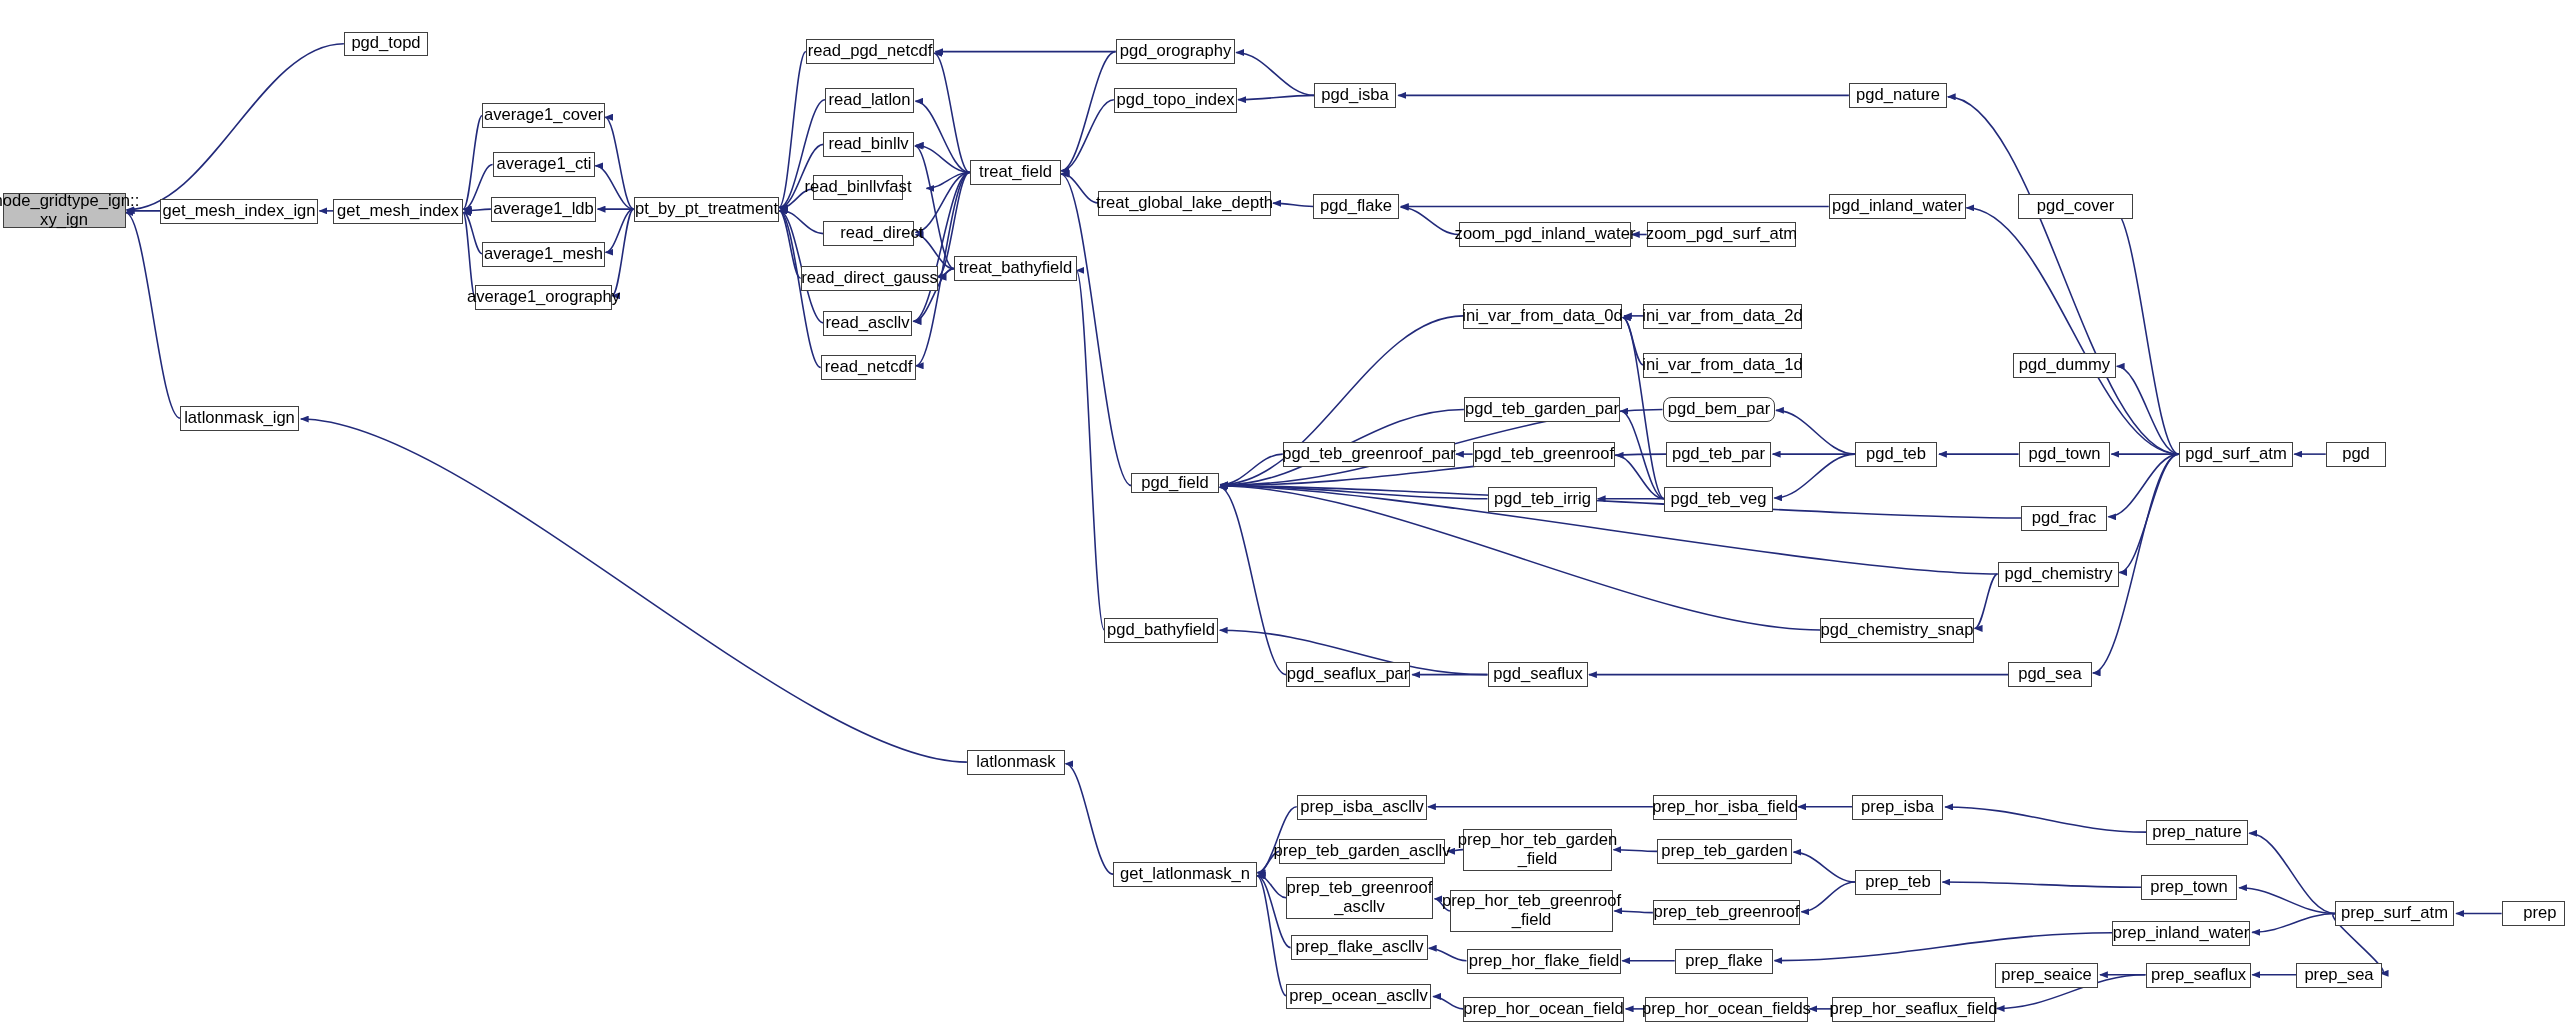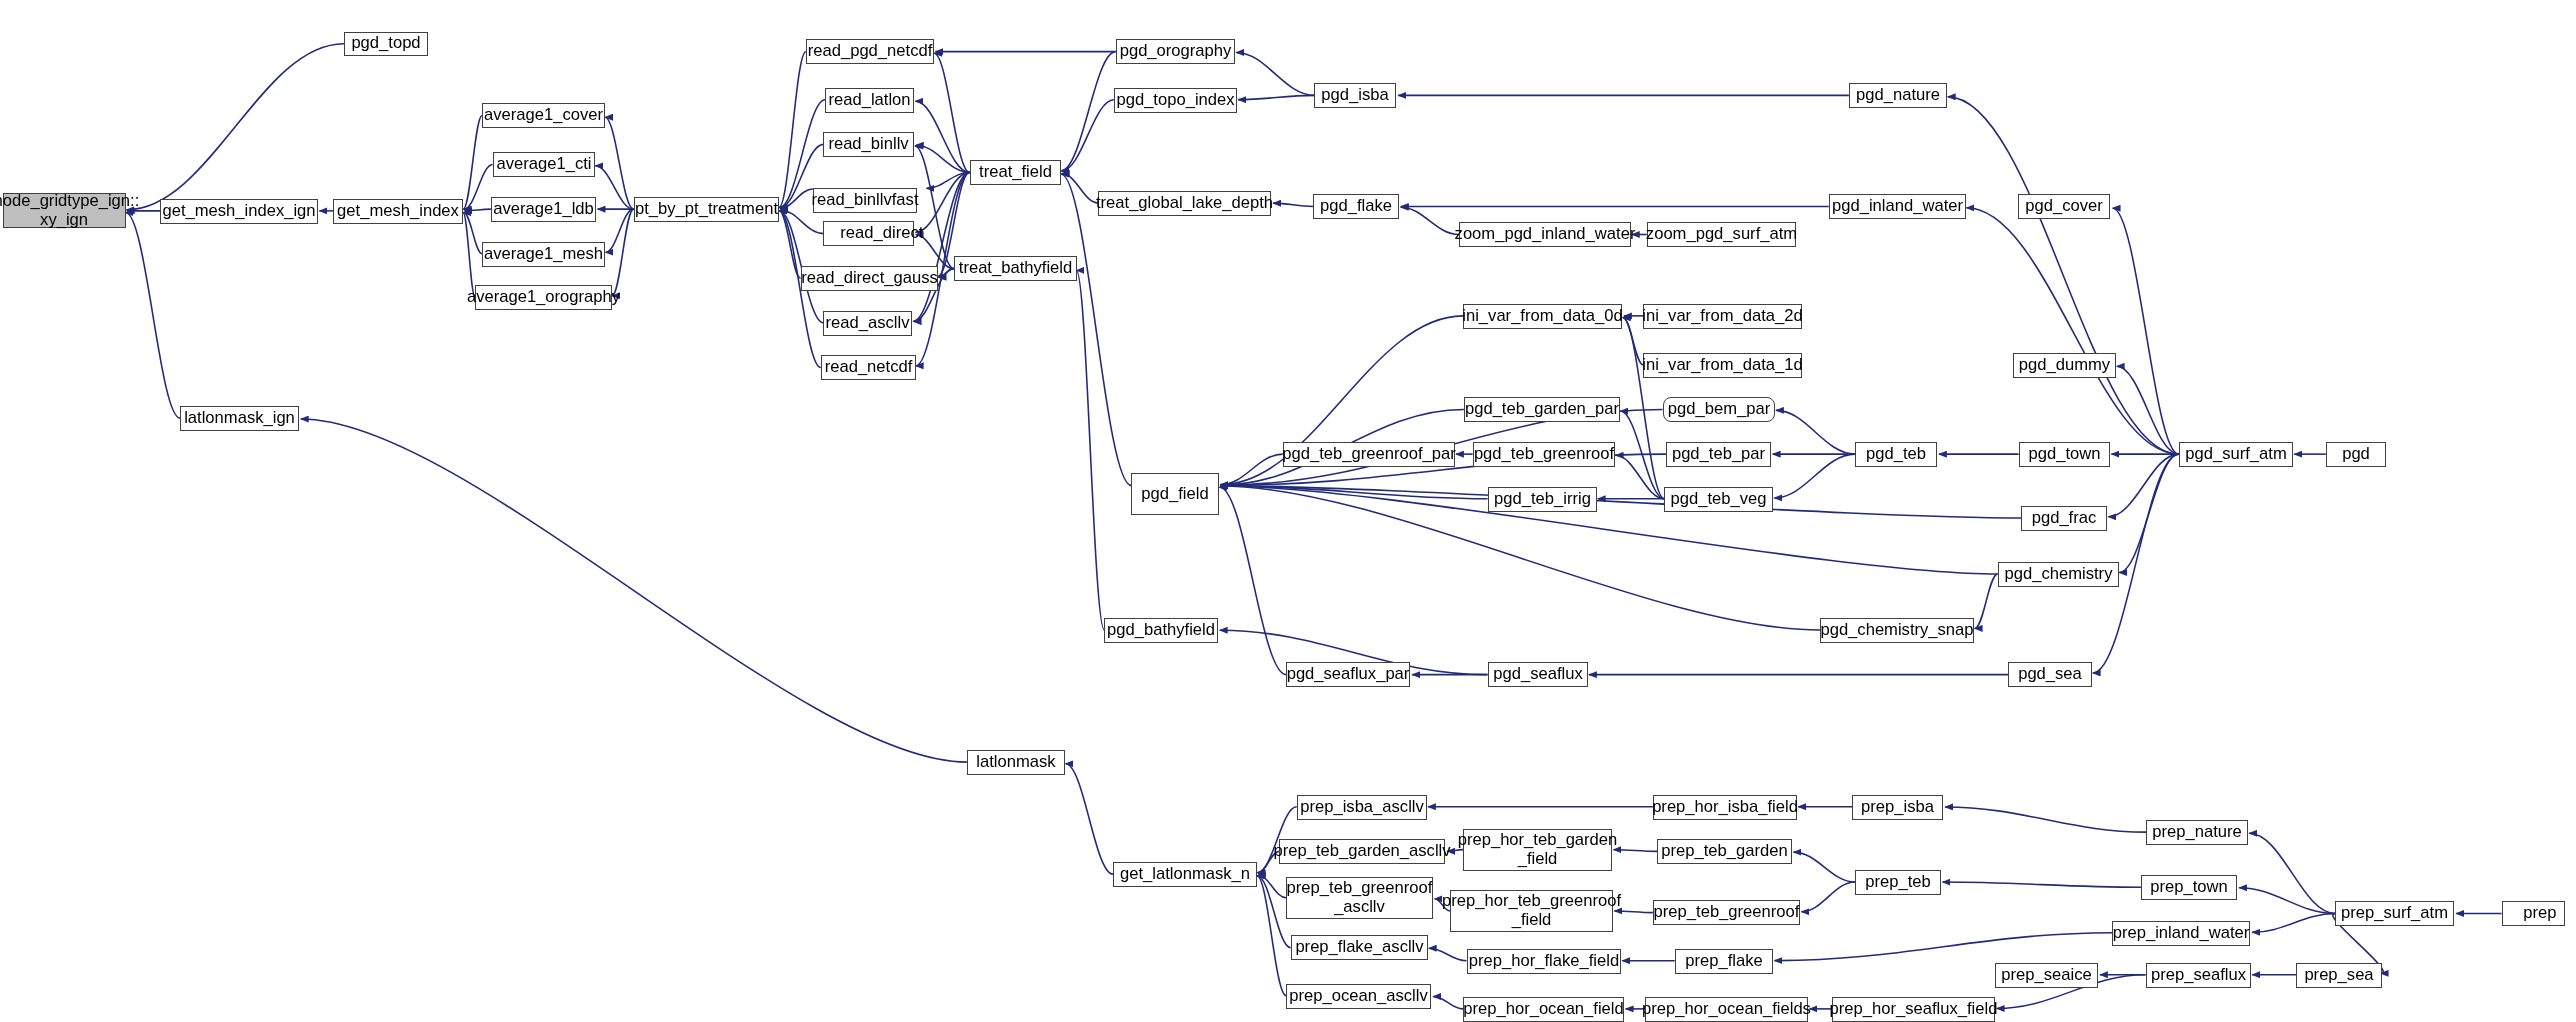--- a/index.html
+++ b/index.html
@@ -176,39 +176,39 @@
       <div class="gnode" style="left: 333px; top: 199px; width: 130px; height: 24.5px;">get_mesh_index</div>
       <div class="gnode" style="left: 482px; top: 103px; width: 123px; height: 24.5px;">average1_cover</div>
       <div class="gnode" style="left: 493px; top: 152px; width: 102px; height: 24.5px;">average1_cti</div>
       <div class="gnode" style="left: 491px; top: 197px; width: 105px; height: 24.5px;">average1_ldb</div>
       <div class="gnode" style="left: 482px; top: 242px; width: 123px; height: 24.5px;">average1_mesh</div>
       <div class="gnode" style="left: 475px; top: 285px; width: 137px; height: 24.5px;">average1_orography</div>
       <div class="gnode" style="left: 634px; top: 197px; width: 145px; height: 24.5px;">pt_by_pt_treatment</div>
       <div class="gnode" style="left: 806px; top: 39px; width: 128px; height: 24.5px;">read_pgd_netcdf</div>
       <div class="gnode" style="left: 825px; top: 88px; width: 89px; height: 24.5px;">read_latlon</div>
       <div class="gnode" style="left: 823px; top: 132px; width: 91px; height: 24.5px;">read_binllv</div>
-      <div class="gnode" style="left: 813px; top: 188px; width: 104px; height: 24.5px;">read_binllvfast</div>
+      <div class="gnode" style="left: 813px; top: 175px; width: 90px; height: 24.5px;">read_binllvfast</div>
       <div class="gnode" style="left: 823px; top: 221px; width: 91px; height: 24.5px; padding-left: 32px;">read_direct</div>
       <div class="gnode" style="left: 801px; top: 266px; width: 137px; height: 24.5px;">read_direct_gauss</div>
       <div class="gnode" style="left: 823px; top: 311px; width: 89px; height: 24.5px;">read_ascllv</div>
       <div class="gnode" style="left: 821px; top: 355px; width: 95px; height: 24.5px;">read_netcdf</div>
       <div class="gnode" style="left: 970px; top: 160px; width: 91px; height: 24.5px;">treat_field</div>
       <div class="gnode" style="left: 954px; top: 256px; width: 123px; height: 24.5px;">treat_bathyfield</div>
       <div class="gnode" style="left: 1098px; top: 191px; width: 173px; height: 24.5px;">treat_global_lake_depth</div>
       <div class="gnode" style="left: 1116px; top: 39px; width: 119px; height: 24.5px;">pgd_orography</div>
       <div class="gnode" style="left: 1114px; top: 88px; width: 123px; height: 24.5px;">pgd_topo_index</div>
       <div class="gnode" style="left: 1314px; top: 83px; width: 82px; height: 24.5px;">pgd_isba</div>
       <div class="gnode" style="left: 1313px; top: 194px; width: 86px; height: 24.5px;">pgd_flake</div>
       <div class="gnode" style="left: 1459px; top: 222px; width: 172px; height: 24.5px;">zoom_pgd_inland_water</div>
       <div class="gnode" style="left: 1647px; top: 222px; width: 149px; height: 24.5px;">zoom_pgd_surf_atm</div>
       <div class="gnode" style="left: 1849px; top: 83px; width: 98px; height: 24.5px;">pgd_nature</div>
       <div class="gnode" style="left: 1829px; top: 194px; width: 137px; height: 24.5px;">pgd_inland_water</div>
-      <div class="gnode" style="left: 2018px; top: 194px; width: 92px; height: 24.5px;">pgd_cover</div>
+      <div class="gnode" style="left: 2018px; top: 194px; width: 115px; height: 24.5px;">pgd_cover</div>
       <div class="gnode" style="left: 2013px; top: 353px; width: 103px; height: 24.5px;">pgd_dummy</div>
-      <div class="gnode" style="left: 1131px; top: 473px; width: 88px; height: 42px;">pgd_field</div>
+      <div class="gnode" style="left: 1131px; top: 473px; width: 88px; height: 20px;">pgd_field</div>
       <div class="gnode" style="left: 1463px; top: 304px; width: 159px; height: 24.5px;">ini_var_from_data_0d</div>
       <div class="gnode" style="left: 1643px; top: 304px; width: 159px; height: 24.5px;">ini_var_from_data_2d</div>
       <div class="gnode" style="left: 1643px; top: 353px; width: 159px; height: 24.5px;">ini_var_from_data_1d</div>
       <div class="gnode" style="left: 1464px; top: 397px; width: 156px; height: 24.5px;">pgd_teb_garden_par</div>
       <div class="gnode" style="left: 1283px; top: 442px; width: 172px; height: 24.5px;">pgd_teb_greenroof_par</div>
       <div class="gnode" style="left: 1473px; top: 442px; width: 142px; height: 24.5px;">pgd_teb_greenroof</div>
       <div class="gnode" style="left: 1488px; top: 487px; width: 109px; height: 24.5px;">pgd_teb_irrig</div>
       <div class="gnode" style="left: 1663px; top: 397px; width: 112px; height: 24.5px; border-radius: 8px;">pgd_bem_par</div>
       <div class="gnode" style="left: 1666px; top: 442px; width: 105px; height: 24.5px; text-align: right;">pgd_teb_par</div>
       <div class="gnode" style="left: 1664px; top: 487px; width: 109px; height: 24.5px;">pgd_teb_veg</div>

